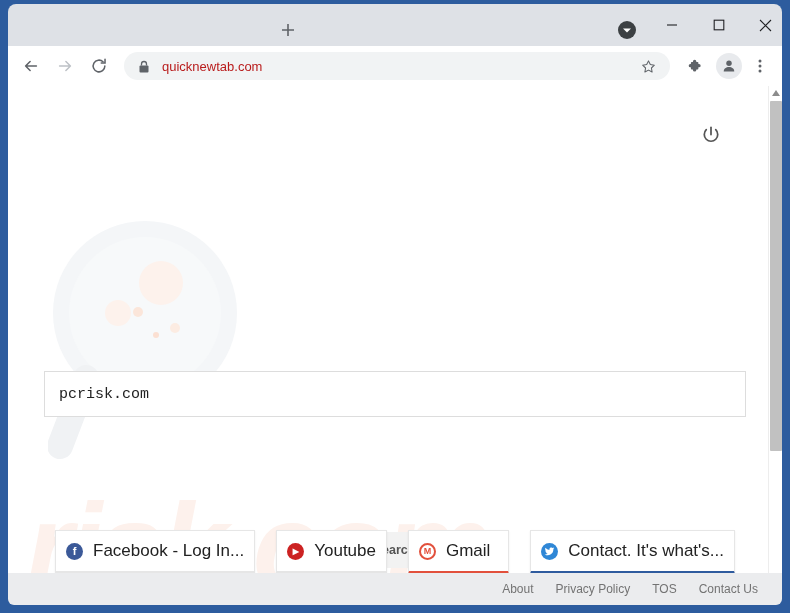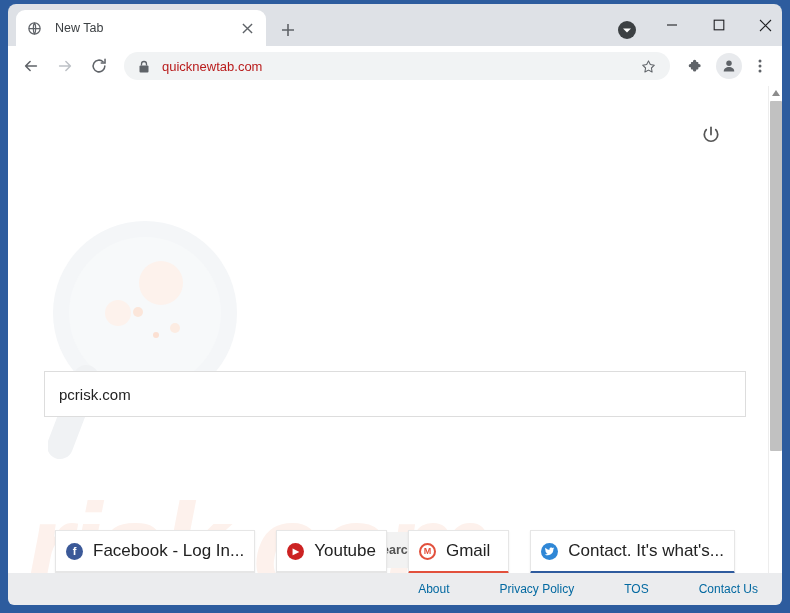--- a/index.html
+++ b/index.html
@@ -207,21 +207,21 @@
 
   .search-input {
     position: absolute;
     left: 36px; top: 285px;
     width: 702px; height: 46px;
     background: #ffffff;
     border: 1px solid #dddddd;
     font-size: 15px;
     color: #222222;
     padding: 0 14px;
-    font-family: Liberation Sans, sans-serif;
+    font-family: Liberation Mono, monospace;
     outline: none;
   }
   .search-btn {
     position: absolute;
     left: 320px; top: 446px;
     width: 133px; height: 36px;
     background: #f2f2f2;
     border: none;
     font-size: 12.5px;
     font-weight: bold;
@@ -299,46 +299,31 @@
     border-bottom-left-radius: 6px;
     border-bottom-right-radius: 6px;
     display: flex;
     align-items: center;
     justify-content: flex-end;
     padding-right: 24px;
     gap: 22px;
   }
   .footer-link {
     font-size: 12px;
-    color: #0369a1;
+    color: #737373;
     text-decoration: none;
-    margin-left: 28px;
   }
   svg { display: block; }
 </style>
 </head>
 <body>
 
 <div class="window">
 
   <div class="tabstrip">
-    <div class="tab">
-      <span class="tab-favicon">
-        <svg width="15" height="15" viewBox="0 0 24 24" fill="none" stroke="#5f6368" stroke-width="2">
-          <circle cx="12" cy="12" r="9"></circle>
-          <path d="M3 12h18M12 3c2.5 3 2.5 15 0 18M12 3c-2.5 3-2.5 15 0 18"></path>
-        </svg>
-      </span>
-      <span class="tab-title">New Tab</span>
-      <span class="tab-close">
-        <svg width="11" height="11" viewBox="0 0 12 12" stroke="#5f6368" stroke-width="1.5">
-          <path d="M1 1l10 10M11 1L1 11"></path>
-        </svg>
-      </span>
-    </div>
 
     <div class="newtab-btn">
       <svg width="14" height="14" viewBox="0 0 14 14" stroke="#5f6368" stroke-width="1.6">
         <path d="M7 1v12M1 7h12"></path>
       </svg>
     </div>
 
     <div class="tab-search-btn">
       <svg width="20" height="20" viewBox="0 0 20 20">
         <circle cx="10" cy="10" r="9" fill="#3c4043"></circle>

